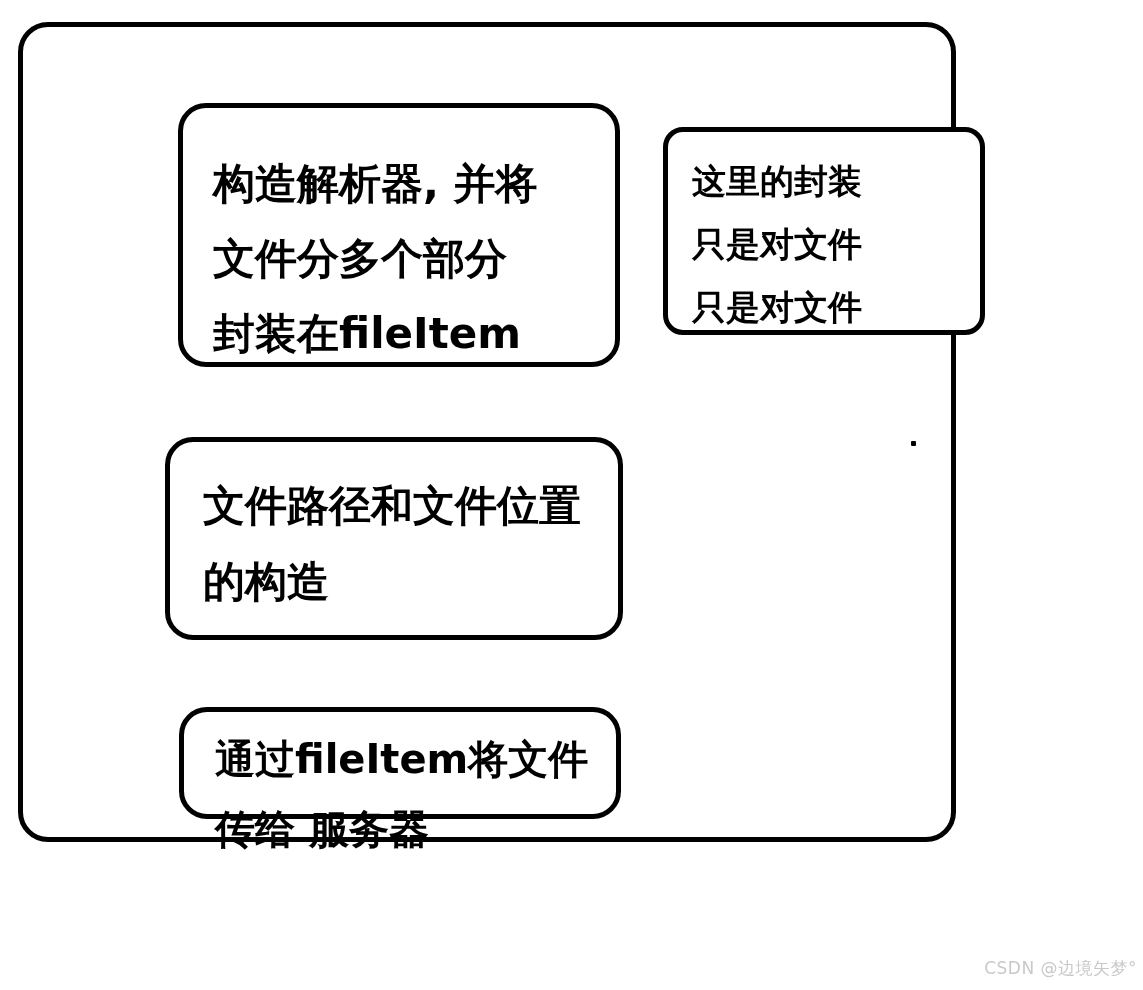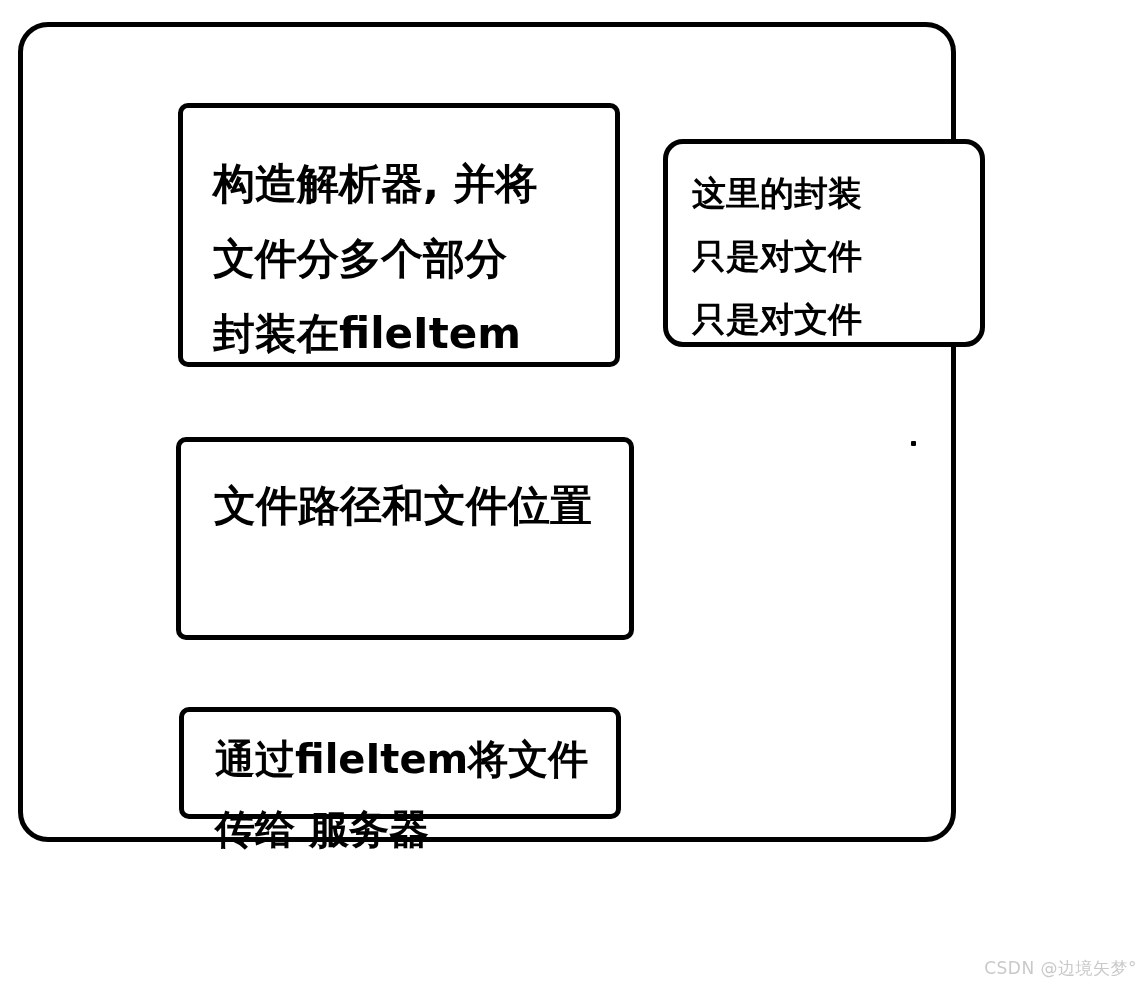--- a/index.html
+++ b/index.html
@@ -22,21 +22,21 @@
     width: 938px;
     height: 820px;
     border: 5px solid #000000;
     border-radius: 30px;
     background: #ffffff;
     box-sizing: border-box;
   }
   .node-box {
     position: absolute;
     border: 5px solid #000000;
-    border-radius: 10px;
+    border-radius: 28px;
     background: #ffffff;
     box-sizing: border-box;
     color: #000000;
     font-weight: bold;
   }
   .node-box .line {
     white-space: pre;
   }
   .box-parser {
     left: 155px;
@@ -48,25 +48,24 @@
   }
   .box-parser .line { line-height: 75px; }
   .box-note {
     left: 640px;
     top: 100px;
     width: 322px;
     height: 208px;
     border-radius: 20px;
     padding: 18px 0 0 24px;
     font-size: 34px;
-    margin-top: 12px;
   }
   .box-note .line { line-height: 63px; }
   .box-path {
-    left: 153px;
+    left: 142px;
     top: 410px;
     width: 458px;
     height: 203px;
     padding: 26px 0 0 33px;
     font-size: 42px;
   }
   .box-path .line { line-height: 76px; }
   .box-upload {
     left: 156px;
     top: 680px;
@@ -110,20 +109,21 @@
     </div>
 
     <div class="node-box box-note">
       <div class="line">这里的封装</div>
       <div class="line">只是对文件</div>
       <div class="line">只是对文件</div>
     </div>
 
     <div class="node-box box-path">
       <div class="line">文件路径和文件位置</div>
+      <div class="line">的构造</div>
     </div>
 
     <div class="node-box box-upload">
       <div class="line">通过fileItem将文件</div>
       <div class="line">传给 服务器</div>
     </div>
 
   </div>
 
   <div class="stray-dot"></div>

